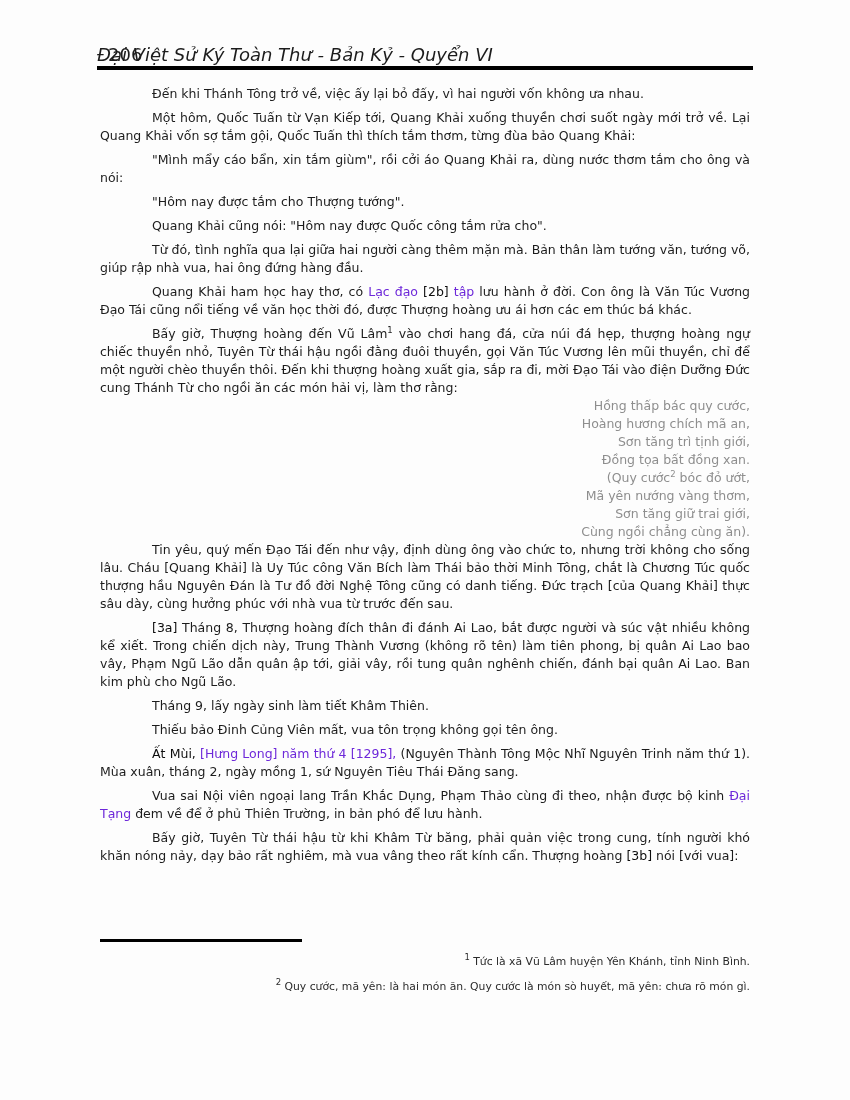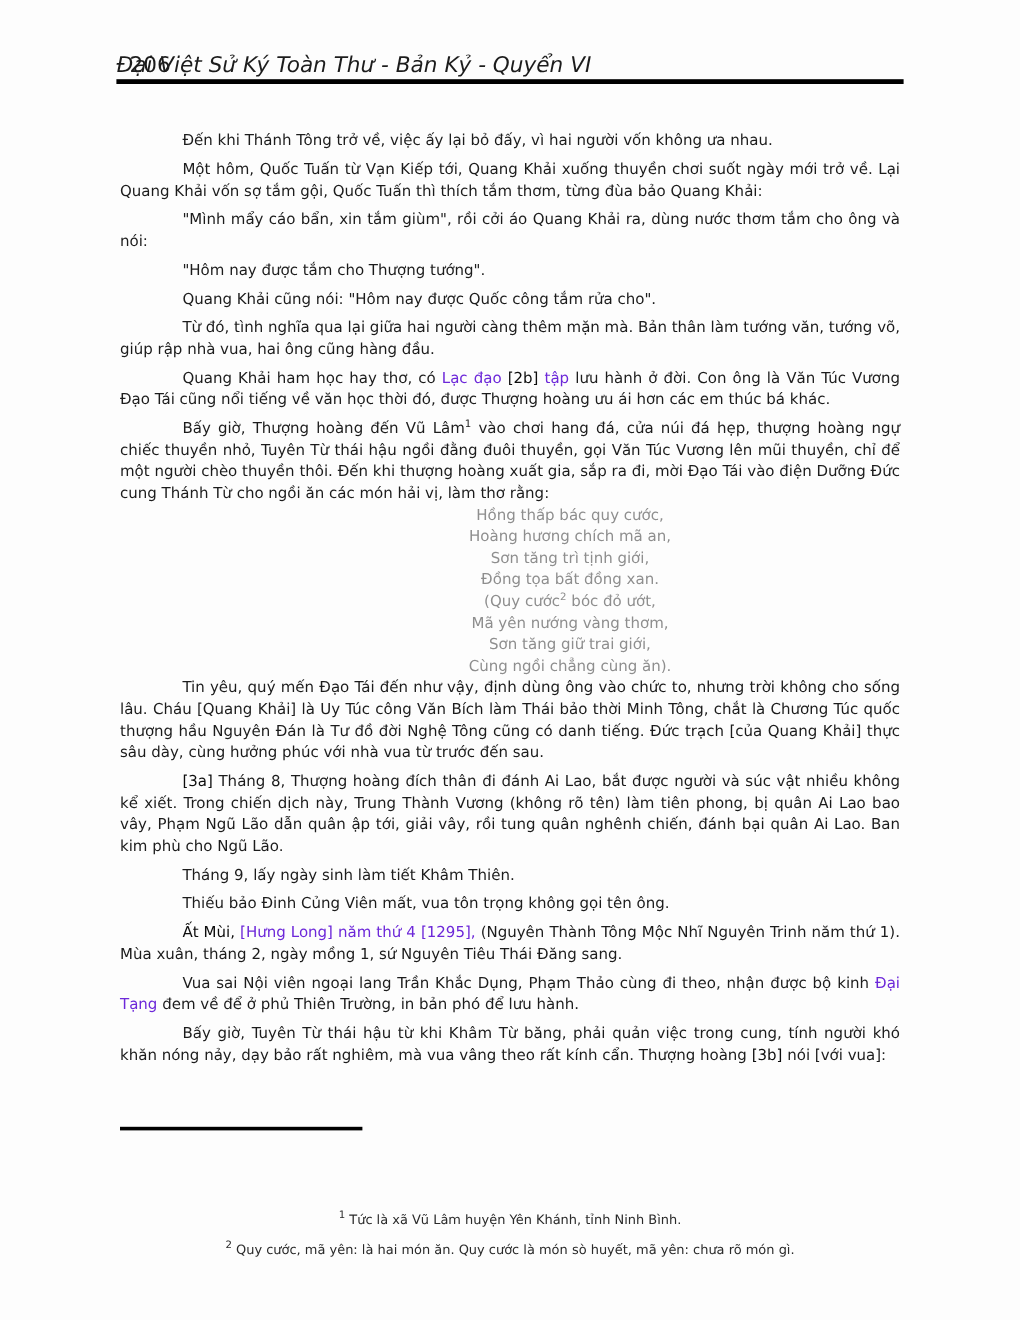--- a/index.html
+++ b/index.html
@@ -31,55 +31,55 @@
     font-style: italic;
   }
   .header-rule {
     position: absolute;
     top: 66px; left: 97px; width: 656px; height: 4px;
     background: #000;
   }
   
   .content {
     position: absolute;
-    top: 108px; left: 100px; width: 650px;
+    top: 85px; left: 100px; width: 650px;
     font-size: 12.5px;
     line-height: 18px;
     text-align: justify;
   }
   .para {
     margin: 0 0 6px 0;
     text-indent: 52px;
   }
   .para.tight { margin-bottom: 0; }
   .poem {
     margin: 0 0 0 100px;
-    text-align: center;
+    text-align: right;
     color: #8e8e8e;
   }
   .poem-line { text-indent: 0; }
   .g { color: #6d28d9; }
   .b { font-weight: normal; color: #0d0d0d; }
   sup {
     font-size: 8.5px;
     line-height: 0;
     vertical-align: super;
   }
   
   .footnote-rule {
     position: absolute;
     top: 939px; left: 100px; width: 202px; height: 3px;
     background: #000;
   }
   .footnotes {
     position: absolute;
-    top: 1009px; left: 100px; width: 650px;
+    top: 954px; left: 100px; width: 650px;
     font-size: 10.8px;
     line-height: 15px;
-    text-align: center;
+    text-align: right;
     color: #2a2a2a;
   }
   .footnote { margin: 0 0 10px 0; }
 </style>
 </head>
 <body>
 
 <div class="page">
 
   <div class="header">
@@ -87,21 +87,21 @@
     <span class="header-title">Đại Việt Sử Ký Toàn Thư - Bản Kỷ - Quyển VI</span>
   </div>
   <div class="header-rule"></div>
 
   <div class="content" id="content">
       <p class="para"><span>Đến khi Thánh Tông trở về, việc ấy lại bỏ đấy, vì hai người vốn không ưa nhau.</span></p>
       <p class="para"><span>Một hôm, Quốc Tuấn từ Vạn Kiếp tới, Quang Khải xuống thuyền chơi suốt ngày mới trở về. Lại Quang Khải vốn sợ tắm gội, Quốc Tuấn thì thích tắm thơm, từng đùa bảo Quang Khải:</span></p>
       <p class="para"><span>"Mình mẩy cáo bẩn, xin tắm giùm", rồi cởi áo Quang Khải ra, dùng nước thơm tắm cho ông và nói:</span></p>
       <p class="para"><span>"Hôm nay được tắm cho Thượng tướng".</span></p>
       <p class="para"><span>Quang Khải cũng nói: "Hôm nay được Quốc công tắm rửa cho".</span></p>
-      <p class="para"><span>Từ đó, tình nghĩa qua lại giữa hai người càng thêm mặn mà. Bản thân làm tướng văn, tướng võ, giúp rập nhà vua, hai ông cũng hàng đầu.</span></p>
+      <p class="para"><span>Từ đó, tình nghĩa qua lại giữa hai người càng thêm mặn mà. Bản thân làm tướng văn, tướng võ, giúp rập nhà vua, hai ông đứng hàng đầu.</span></p>
       <p class="para"><span>Quang Khải ham học hay thơ, có </span><span class="g">Lạc đạo </span><span class="b">[2b]</span><span class="g"> tập </span><span>lưu hành ở đời. Con ông là Văn Túc Vương Đạo Tái cũng nổi tiếng về văn học thời đó, được Thượng hoàng ưu ái hơn các em thúc bá khác.</span></p>
       <p class="para tight"><span>Bấy giờ, Thượng hoàng đến Vũ Lâm</span><sup>1</sup><span> vào chơi hang đá, cửa núi đá hẹp, thượng hoàng ngự chiếc thuyền nhỏ, Tuyên Từ thái hậu ngồi đằng đuôi thuyền, gọi Văn Túc Vương lên mũi thuyền, chỉ để một người chèo thuyền thôi. Đến khi thượng hoàng xuất gia, sắp ra đi, mời Đạo Tái vào điện Dưỡng Đức cung Thánh Từ cho ngồi ăn các món hải vị, làm thơ rằng:</span></p>
       <div class="poem">
         <div class="poem-line"><span>Hồng thấp bác quy cước,</span></div>
         <div class="poem-line"><span>Hoàng hương chích mã an,</span></div>
         <div class="poem-line"><span>Sơn tăng trì tịnh giới,</span></div>
         <div class="poem-line"><span>Đồng tọa bất đồng xan.</span></div>
         <div class="poem-line"><span>(Quy cước</span><sup>2</sup><span> bóc đỏ ướt,</span></div>
         <div class="poem-line"><span>Mã yên nướng vàng thơm,</span></div>
         <div class="poem-line"><span>Sơn tăng giữ trai giới,</span></div>

